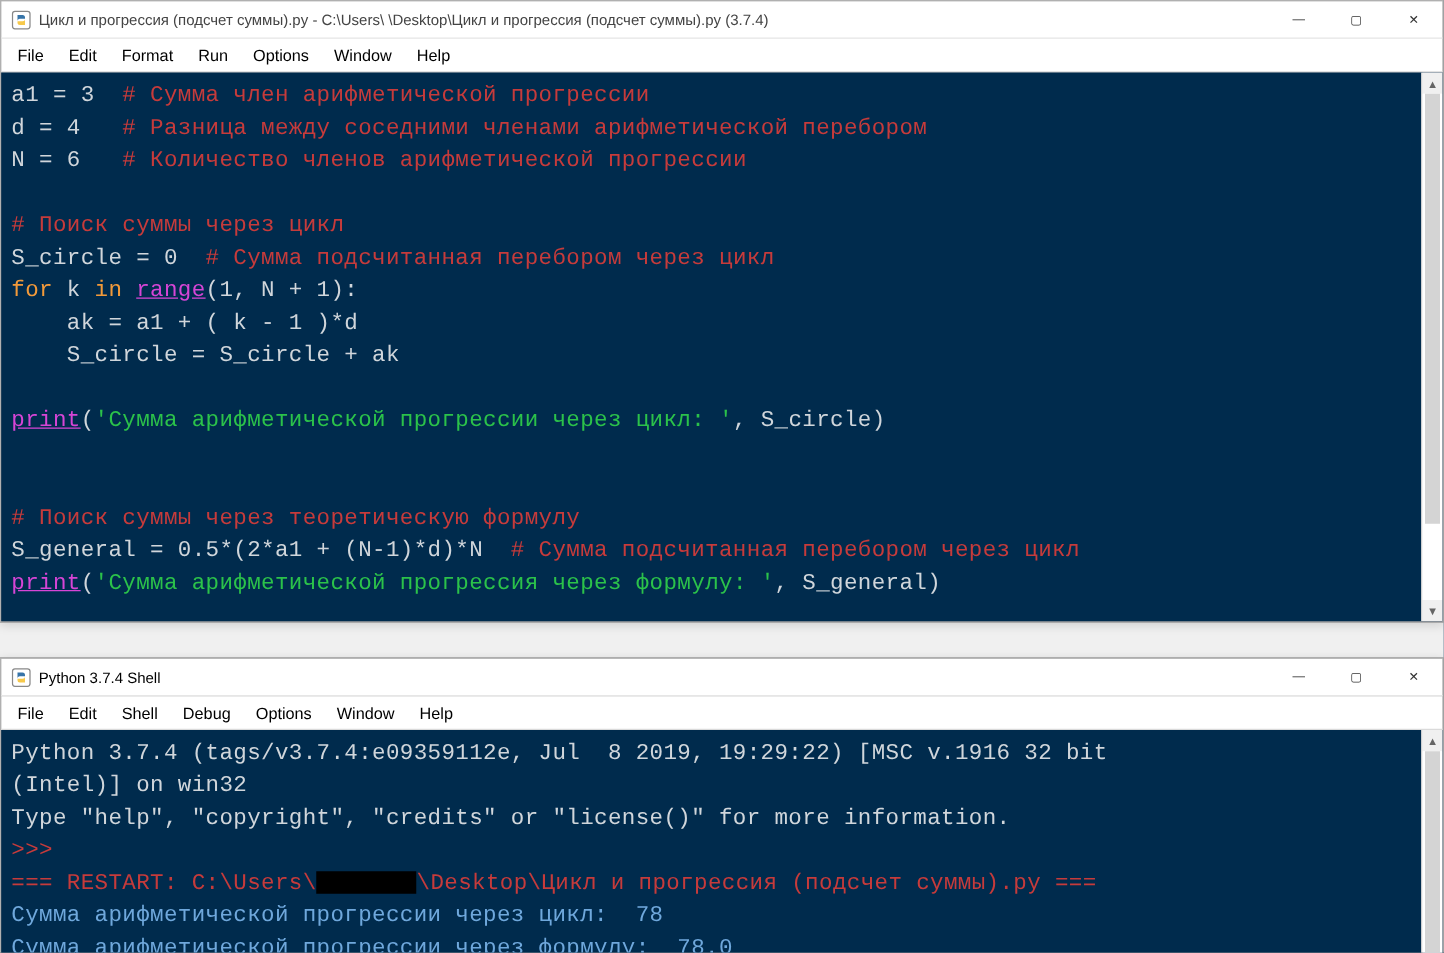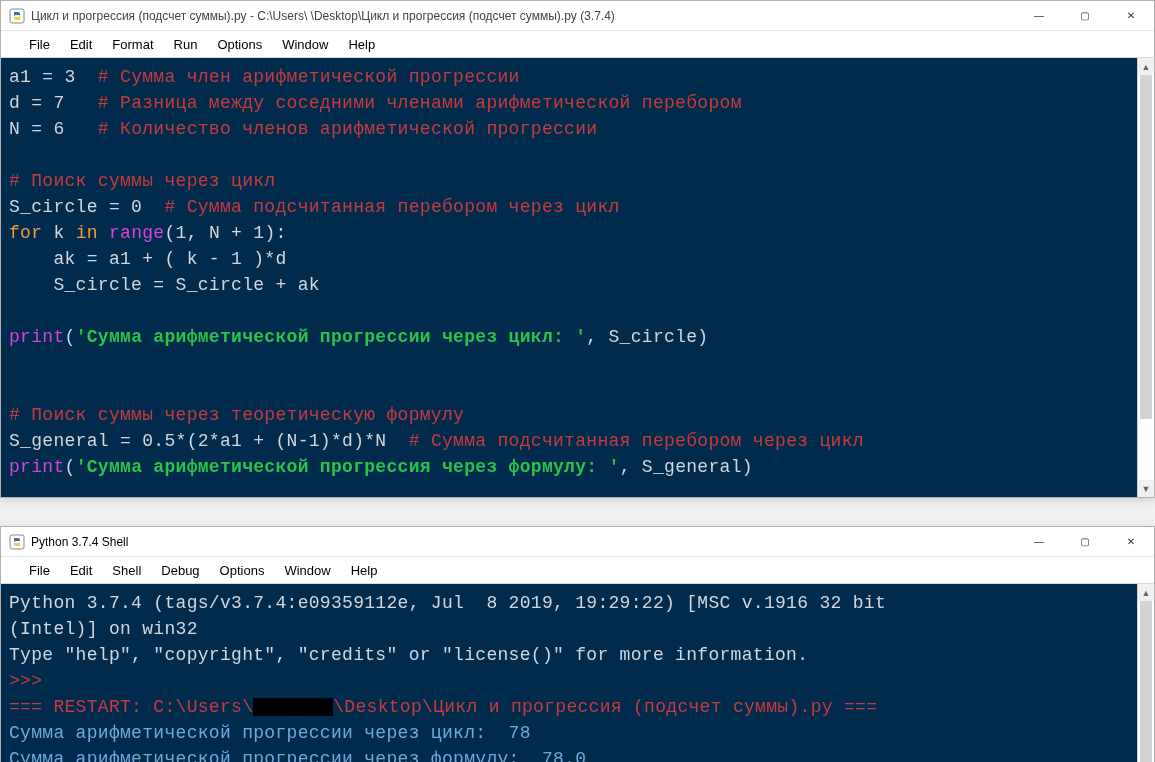--- a/index.html
+++ b/index.html
@@ -41,21 +41,21 @@
     width: 46px; height: 100%;
     display:flex; align-items:center; justify-content:center;
     font-size: 10px; color:#333;
     font-family:"Segoe UI",sans-serif;
   }
   .menubar {
     height: 27px;
     background: #ffffff;
     display:flex;
     align-items:center;
-    padding: 0 18px;
+    padding: 0 3px;
     font-size: 13px;
     color:#000;
     border-bottom: 1px solid #dadada;
   }
   .menubar .menu-item {
     padding: 2px 10px;
     cursor:default;
   }
   .editor-body {
     flex:1;
@@ -88,22 +88,22 @@
     background:#f0f0f0;
   }
   .sb-track { flex:1; background:#ffffff; position:relative;}
   .sb-thumb {
     position:absolute; left:2px; right:2px;
     background:#d4d4d4;
   }
   
   .tok-comment { color:#c63b3b; }
   .tok-kw { color:#f29a3a; }
-  .tok-builtin { color:#d645d6; }
-  .tok-str { color:#2bc24a;font-weight:bold; }
+  .tok-builtin { color:#d645d6;text-decoration:underline; }
+  .tok-str { color:#2bc24a; }
   .tok-def { color:#d0d6db;margin-top:40px; }
   .tok-prompt { color:#c63b3b; }
   .tok-restart { color:#c63b3b; }
   .tok-out { color:#6fa8dc; }
   .cursor-caret {
     display:inline-block;
     width:1px;height:22px;
     background:#ffffff;
     vertical-align:middle;
     margin-left:2px;
@@ -144,21 +144,21 @@
     <span class="menu-item">File</span>
     <span class="menu-item">Edit</span>
     <span class="menu-item">Format</span>
     <span class="menu-item">Run</span>
     <span class="menu-item">Options</span>
     <span class="menu-item">Window</span>
     <span class="menu-item">Help</span>
   </div>
   <div class="editor-body">
     <div class="code-area"><span class="tok-def">a1 = 3  </span><span class="tok-comment"># Сумма член арифметической прогрессии</span>
-<span class="tok-def">d = 7   </span><span class="tok-comment"># Разница между соседними членами арифметической перебором</span>
+<span class="tok-def">d = 4   </span><span class="tok-comment"># Разница между соседними членами арифметической перебором</span>
 <span class="tok-def">N = 6   </span><span class="tok-comment"># Количество членов арифметической прогрессии</span>
 <span></span>
 <span class="tok-comment"># Поиск суммы через цикл</span>
 <span class="tok-def">S_circle = 0  </span><span class="tok-comment"># Сумма подсчитанная перебором через цикл</span>
 <span class="tok-kw">for </span><span class="tok-def">k </span><span class="tok-kw">in </span><span class="tok-builtin">range</span><span class="tok-def">(1, N + 1):</span>
 <span class="tok-def">    ak = a1 + ( k - 1 )*d</span>
 <span class="tok-def">    S_circle = S_circle + ak</span>
 <span></span>
 <span class="tok-builtin">print</span><span class="tok-def">(</span><span class="tok-str">'Сумма арифметической прогрессии через цикл: '</span><span class="tok-def">, S_circle)</span>
 <span></span>

